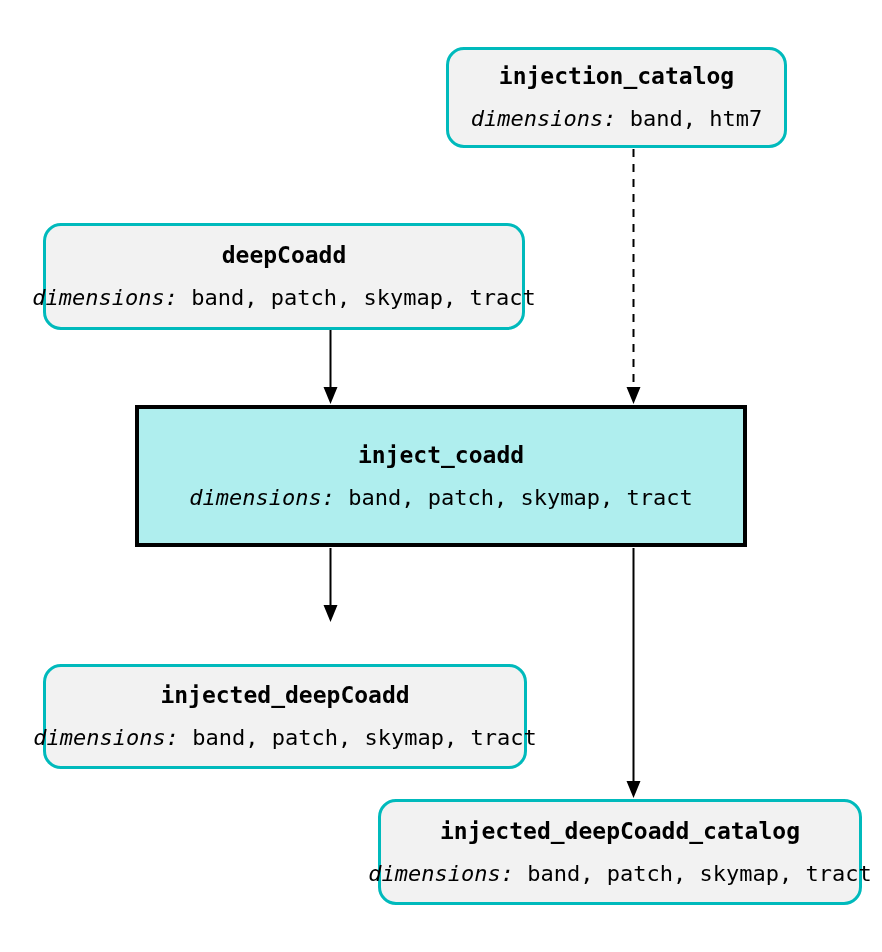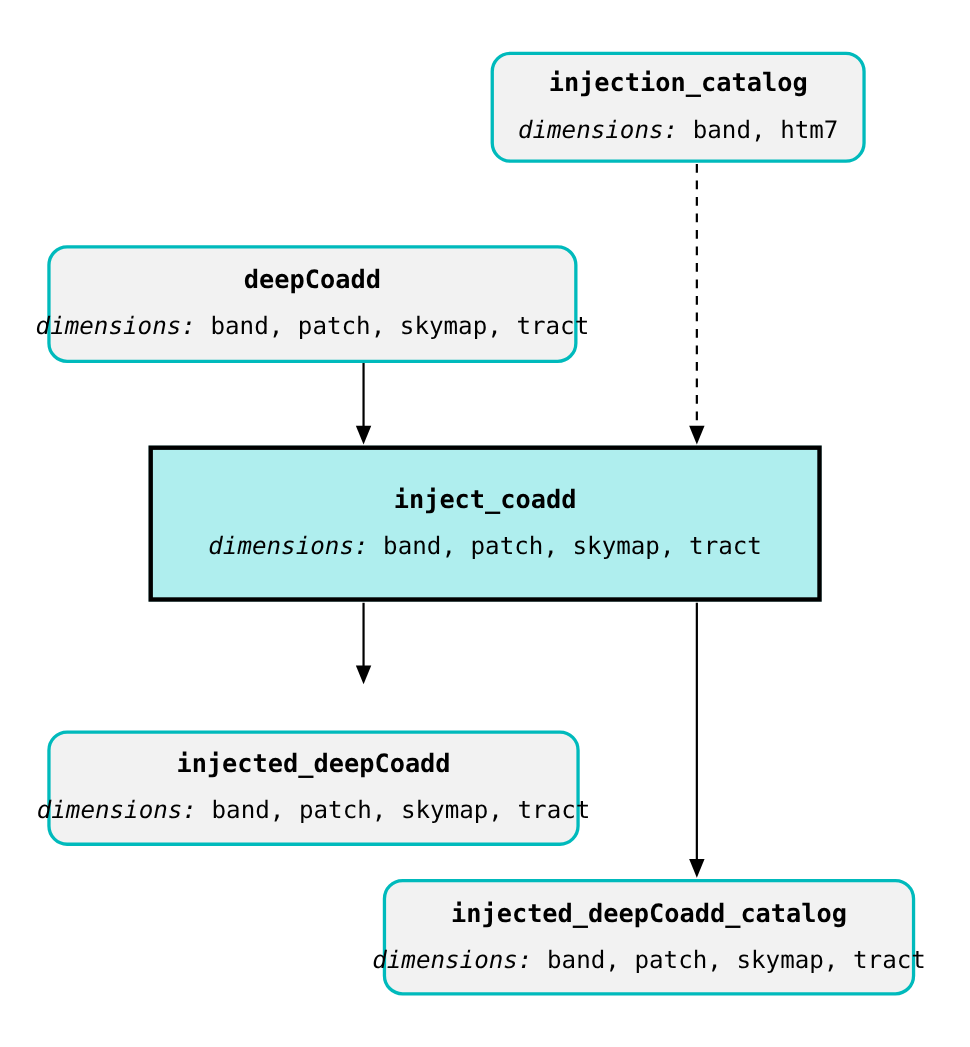--- a/index.html
+++ b/index.html
@@ -126,21 +126,21 @@
   </div>
 
   <div class="node dataset" style="left:43px; top:623px; width:484px; height:105px;margin-top:41px;">
     <div class="node-title">injected_deepCoadd</div>
     <div class="node-dims">
       <span class="dim-label">dimensions:</span>
       <span class="dim-values">band, patch, skymap, tract</span>
     </div>
   </div>
 
-  <div class="node dataset" style="left:348px; top:799px; width:484px; height:106px;align-items:center;">
+  <div class="node dataset" style="left:378px; top:799px; width:484px; height:106px;align-items:center;">
     <div class="node-title">injected_deepCoadd_catalog</div>
     <div class="node-dims">
       <span class="dim-label">dimensions:</span>
       <span class="dim-values">band, patch, skymap, tract</span>
     </div>
   </div>
 
 </div>
 
 </body></html>

